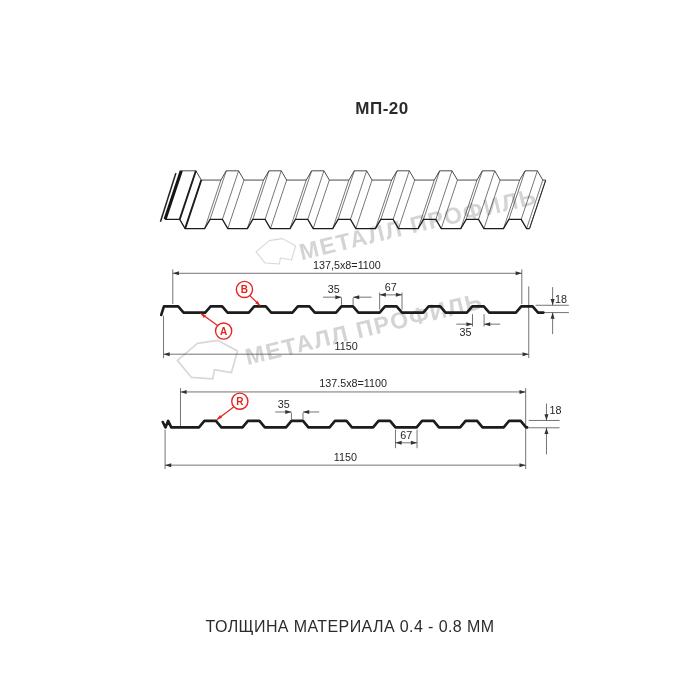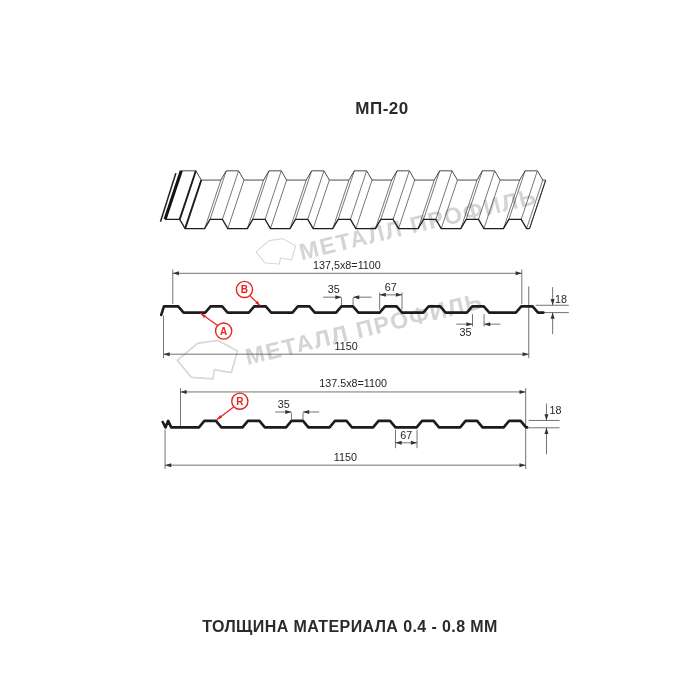--- a/index.html
+++ b/index.html
@@ -3,21 +3,21 @@
 <meta charset="utf-8">
 <style>
   html,body{margin:0;padding:0;background:#ffffff;}
   .page{position:relative;width:700px;height:700px;background:#ffffff;overflow:hidden;
         font-family:"Liberation Sans", sans-serif;}
   .title{position:absolute;top:54px;left:0;width:700px;text-align:center;
          font-size:34px;font-weight:700;letter-spacing:1px;color:#1c1c1c;}
   .subtitle{position:absolute;top:99px;left:0;width:700px;text-align:center;
          font-size:17px;font-weight:600;letter-spacing:.5px;color:#2b2b2b;padding-left:32px;}
   .footer{position:absolute;top:618px;left:0;width:700px;text-align:center;
-         font-size:16px;font-weight:700;letter-spacing:.4px;color:#2b2b2b;}
+         font-size:16px;font-weight:400;letter-spacing:.4px;color:#2b2b2b;}
   svg{position:absolute;left:0;top:140px;}
   .dim{font-family:"Liberation Sans",sans-serif;font-size:14px;fill:#262626;text-anchor:middle;}
   .dim.start{text-anchor:start;}
   .wm-text{font-family:"Liberation Sans",sans-serif;font-size:30px;font-weight:700;
            letter-spacing:2px;fill:#d4d4d4;}
   .wm-logo{fill:none;stroke:#d8d8d8;stroke-width:2.2;stroke-linejoin:round;}
   .red-circle{fill:none;stroke:#e8231f;stroke-width:1.8;}
   .red-letter{fill:#e8231f;font-family:"Liberation Sans",sans-serif;font-size:13px;
               font-weight:700;text-anchor:middle;}
 </style>

